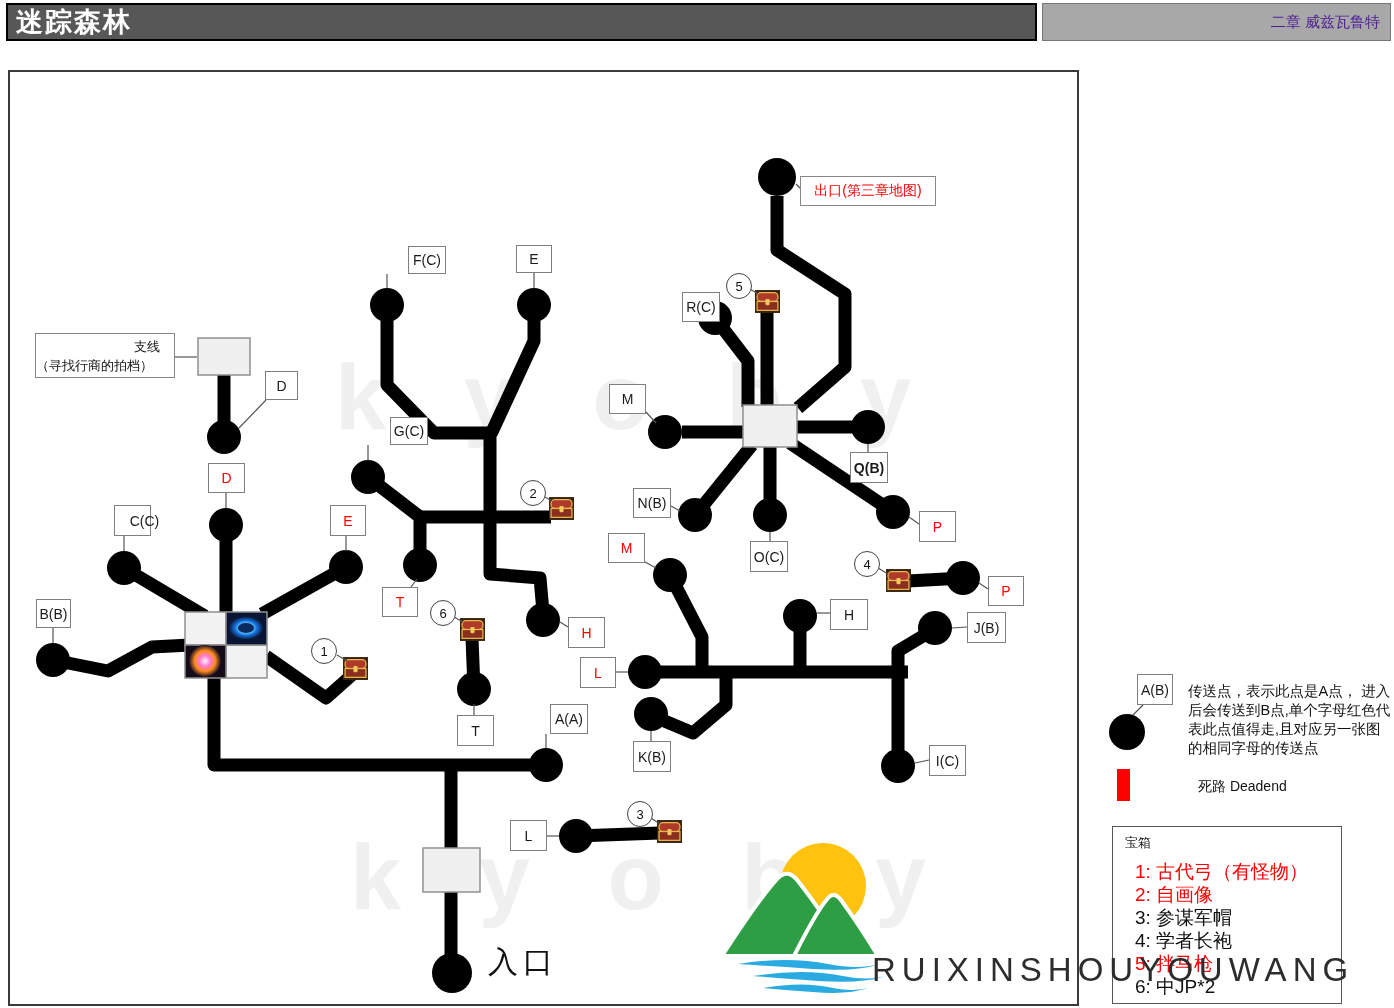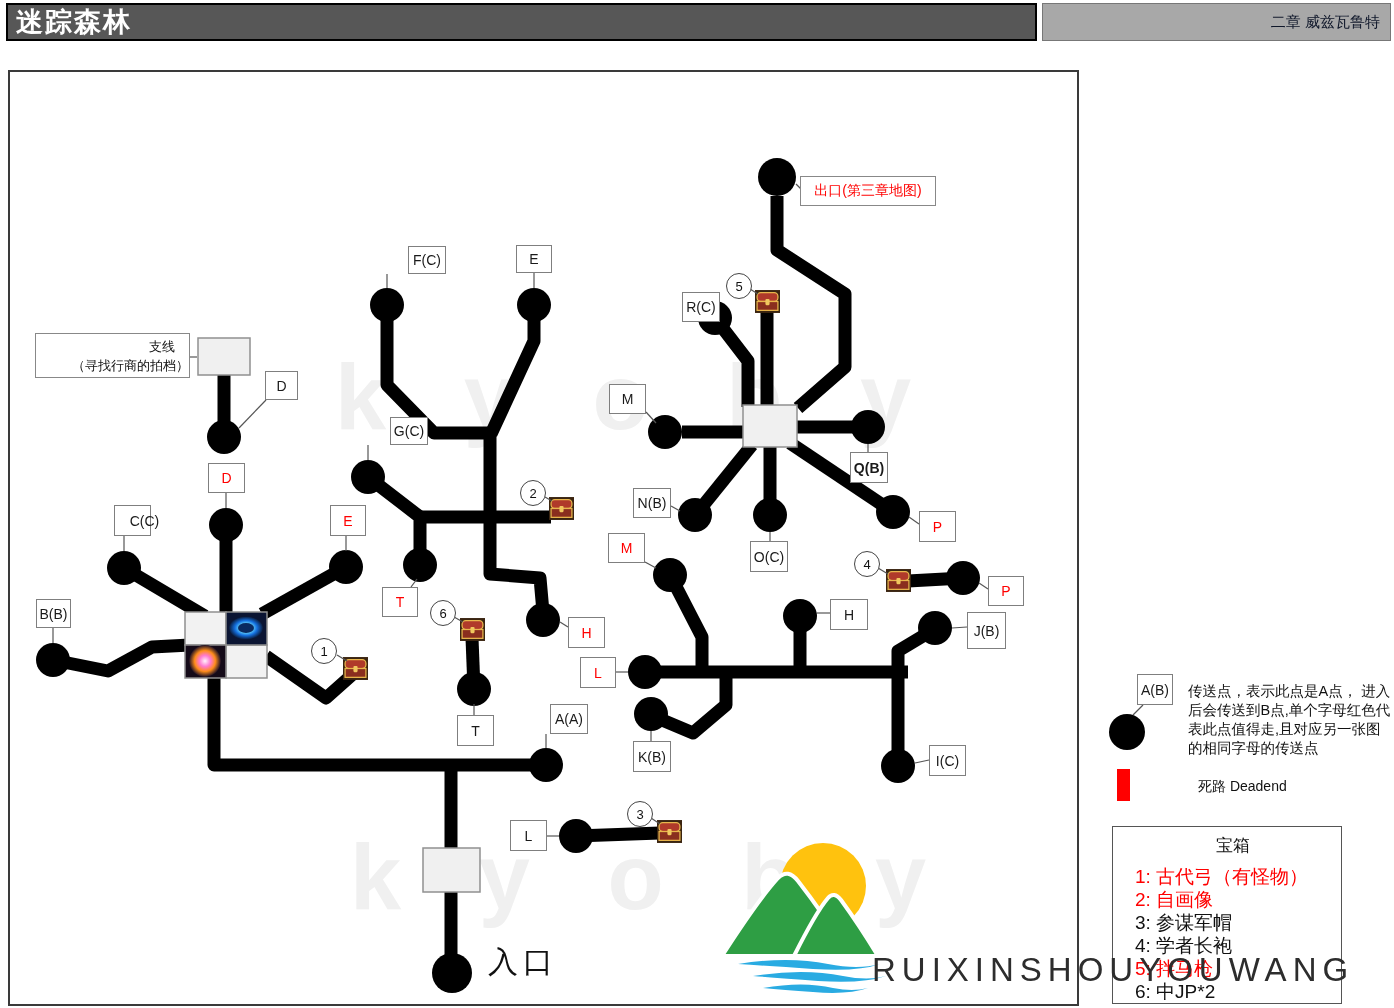--- a/index.html
+++ b/index.html
@@ -5,51 +5,51 @@
   html,body{margin:0;padding:0;}
   body{
     position:relative;width:1394px;height:1008px;overflow:hidden;background:#fff;
     font-family:"Liberation Sans","DejaVu Sans",sans-serif;
   }
   
   .tbar{position:absolute;top:3px;height:38px;box-sizing:border-box;z-index:6;}
   .tbar-left{left:6px;width:1031px;background:#575757;border:2px solid #000;}
   .tbar-left .t{color:#fff;font-size:27px;font-weight:bold;line-height:34px;padding-left:8px;letter-spacing:2px;}
   .tbar-right{left:1042px;width:349px;background:#a8a8a8;border:1px solid #777;text-align:right;}
-  .tbar-right .t{color:#0f172a;font-size:15px;line-height:36px;padding-right:10px;}
+  .tbar-right .t{color:#4c1d95;font-size:15px;line-height:36px;padding-right:10px;}
   
   .map-frame{position:absolute;left:8px;top:70px;width:1071px;height:936px;border:2px solid #3a3a3a;box-sizing:border-box;z-index:1;}
   
   .wm{position:absolute;z-index:0;color:#f0f0f0;font-size:92px;font-weight:bold;letter-spacing:26px;white-space:nowrap;}
   
   #map-svg{position:absolute;left:0;top:0;z-index:2;}
   
   .lbl{position:absolute;background:#fff;border:1px solid #7f7f7f;box-sizing:border-box;
        display:flex;align-items:center;justify-content:center;font-size:14px;color:#1a1a1a;z-index:5;}
   .lbl.red{color:#ff0000;}
   
   .numc{position:absolute;width:26px;height:26px;border-radius:50%;background:#fff;border:1px solid #444;
         box-sizing:border-box;display:flex;align-items:center;justify-content:center;font-size:13px;color:#111;z-index:5;}
   
   .entrance-txt{position:absolute;left:488px;top:942px;font-size:30px;color:#111;letter-spacing:5px;z-index:5;}
   .exit-box{position:absolute;left:800px;top:176px;width:136px;height:30px;background:#fff;border:1px solid #888;
             box-sizing:border-box;color:#ff0000;font-size:14px;display:flex;align-items:center;justify-content:center;z-index:5;}
-  .sideline-box{position:absolute;left:35px;top:333px;width:155px;height:45px;background:#fff;border:1px solid #888;
+  .sideline-box{position:absolute;left:35px;top:333px;width:140px;height:45px;background:#fff;border:1px solid #888;
             box-sizing:border-box;font-size:13px;color:#111;z-index:5;line-height:19px;}
   .sideline-box .l1{display:block;text-align:right;padding-right:14px;padding-top:3px;}
-  .sideline-box .l2{display:block;text-align:right;}
+  .sideline-box .l2{display:block;text-align:left;}
   
   .legend-text{position:absolute;left:1188px;top:682px;width:206px;font-size:14.5px;color:#111;line-height:19px;
                white-space:pre-line;z-index:5;}
   .deadend-rect{position:absolute;left:1117px;top:769px;width:13px;height:32px;background:#ff0000;z-index:5;}
   .deadend-text{position:absolute;left:1198px;top:778px;font-size:14px;color:#111;z-index:5;}
   
   .treasure{position:absolute;left:1112px;top:826px;width:230px;height:178px;border:1px solid #555;background:#fff;
             box-sizing:border-box;z-index:4;}
-  .treasure .tt{font-size:17px;color:#111;margin:7px 0 0 12px;text-align:center;}
+  .treasure .tt{font-size:13px;color:#111;margin:7px 0 0 12px;}
   .treasure .items{margin:8px 0 0 22px;}
   .treasure .it{font-size:19px;line-height:23px;color:#111;}
   .treasure .it.red{color:#ff0000;}
   
   .logo{position:absolute;left:0;top:0;width:1394px;height:1008px;pointer-events:none;z-index:8;}
   .logo .cn{position:absolute;left:886px;top:830px;font-size:97px;font-weight:bold;color:#1f1f1f;
             font-family:"Liberation Serif","DejaVu Serif",serif;letter-spacing:0px;white-space:nowrap;}
   .logo .en{position:absolute;left:872px;top:951px;font-size:33px;font-weight:500;color:#2d2d2d;letter-spacing:6px;white-space:nowrap;}
   .logo svg{position:absolute;left:718px;top:838px;}
 </style>
@@ -225,21 +225,21 @@
 <div class="lbl" style="left:36px;top:599px;width:35px;height:29px;">B(B)</div>
 <div class="lbl" style="left:457px;top:715px;width:37px;height:31px;">T</div>
 <div class="lbl" style="left:527px;top:704px;width:38px;height:30px;margin-left:23px;">A(A)</div>
 <div class="lbl" style="left:510px;top:820px;width:37px;height:31px;">L</div>
 <div class="lbl" style="left:682px;top:292px;width:38px;height:30px;">R(C)</div>
 <div class="lbl" style="left:609px;top:384px;width:37px;height:30px;">M</div>
 <div class="lbl" style="left:850px;top:452px;width:38px;height:31px;font-weight:bold;">Q(B)</div>
 <div class="lbl" style="left:633px;top:488px;width:38px;height:30px;">N(B)</div>
 <div class="lbl" style="left:750px;top:541px;width:38px;height:31px;">O(C)</div>
 <div class="lbl" style="left:830px;top:599px;width:38px;height:31px;">H</div>
-<div class="lbl" style="left:967px;top:612px;width:39px;height:37px;">J(B)</div>
+<div class="lbl" style="left:967px;top:612px;width:39px;height:31px;">J(B)</div>
 <div class="lbl" style="left:929px;top:745px;width:37px;height:31px;">I(C)</div>
 <div class="lbl" style="left:633px;top:741px;width:38px;height:31px;">K(B)</div>
 <div class="lbl red" style="left:208px;top:463px;width:37px;height:30px;">D</div>
 <div class="lbl red" style="left:330px;top:505px;width:36px;height:31px;">E</div>
 <div class="lbl red" style="left:382px;top:587px;width:36px;height:30px;">T</div>
 <div class="lbl red" style="left:568px;top:617px;width:37px;height:31px;">H</div>
 <div class="lbl red" style="left:608px;top:533px;width:37px;height:30px;">M</div>
 <div class="lbl red" style="left:580px;top:657px;width:36px;height:31px;">L</div>
 <div class="lbl red" style="left:919px;top:511px;width:37px;height:31px;">P</div>
 <div class="lbl red" style="left:988px;top:576px;width:36px;height:30px;">P</div>

